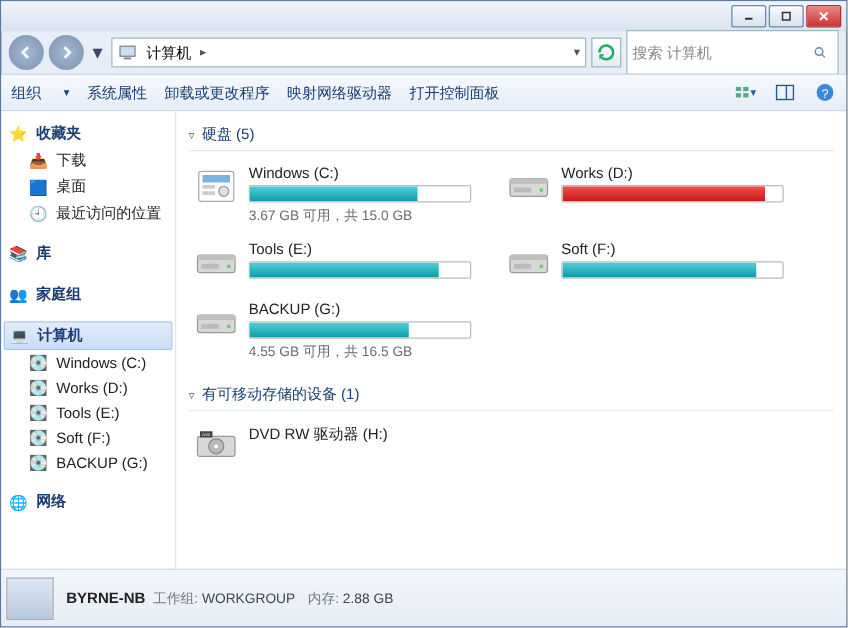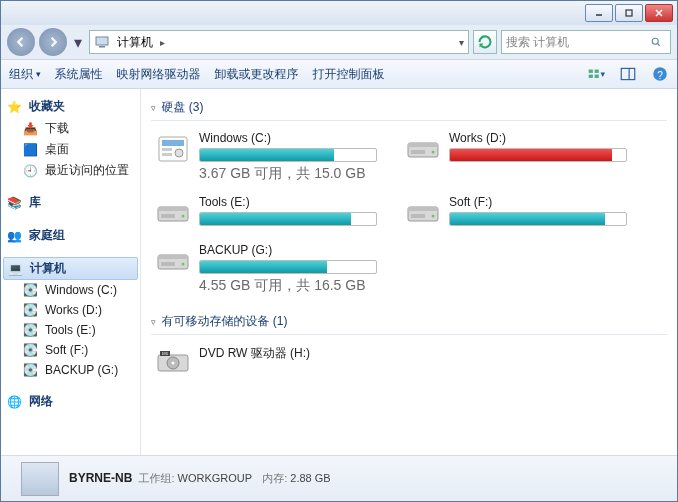--- a/index.html
+++ b/index.html
@@ -11,46 +11,46 @@
 .tbtn svg { width: 10px; height: 10px; }
 .navbar { height: 34px; display: flex; align-items: center; padding: 2px 6px; gap: 4px; }
 .navarrow { width: 28px; height: 28px; border-radius: 50%; background: radial-gradient(#7fa6d8,#3a6aaf); display: flex; align-items: center; justify-content: center; color: #fff; }
 .navarrow.dis { filter: grayscale(0.4) opacity(0.7); }
 .navarrow svg { width: 14px; height: 14px; }
 .dd-sm { width: 14px; display:flex; align-items:center; justify-content:center; color:#446; }
 .address { flex: 1; height: 24px; background: #fff; border: 1px solid #9bb; display: flex; align-items: center; padding: 0 4px; gap: 4px; font-size: 12px; }
 .address .crumb { padding: 0 3px; }
 .address .arrow { color: #555; font-size: 10px; }
 .refresh { width: 24px; height: 24px; border: 1px solid #9bb; background: linear-gradient(#fff,#e4ecf6); display:flex; align-items:center; justify-content:center; }
-.search { width: 170px; height: 24px; border: 1px solid #9bb; background: #fff; display: flex; align-items: center; padding: 0 4px; font-size: 12px; color: #888; }
+.search { width: 170px; height: 36px; border: 1px solid #9bb; background: #fff; display: flex; align-items: center; padding: 0 4px; font-size: 12px; color: #888; }
 .search svg { width:12px; height:12px; margin-right:4px; }
 .toolbar { height: 30px; background: linear-gradient(#f6f9fe,#e5edf8); border-top: 1px solid #cbd6e6; border-bottom: 1px solid #cbd6e6; display: flex; align-items: center; padding: 0 8px; gap: 14px; font-size: 12px; color: #1a3e72; }
 .toolbar .sp { flex: 1; }
-.toolbar .tb-item { display:flex; align-items:center; gap:3px; cursor:default;justify-content:center; }
+.toolbar .tb-item { display:flex; align-items:center; gap:18px; cursor:default;justify-content:center; }
 .toolbar .iconbtn { width:18px; height:18px; display:flex; align-items:center; justify-content:center; color:#2a5a9a; }
 .body { flex: 1; display: flex; background: #fff; overflow: hidden; }
 .sidebar { width: 140px; border-right: 1px solid #e0e6ee; padding: 6px 0; font-size: 12px; overflow:hidden; }
 .side-group { margin-bottom: 10px; }
 .side-head { display: flex; align-items: center; gap: 6px; padding: 3px 6px; color: #1a3e72; font-weight: bold; }
 .side-head.sel { background: linear-gradient(#e2edfb,#c9ddf5); border: 1px solid #a8c5ea; border-radius:2px; margin:0 2px; padding:2px 4px;}
 .side-item { display: flex; align-items: center; gap: 6px; padding: 2px 6px 2px 22px; color: #222; }
 .ico { width: 16px; height: 16px; display:inline-flex; align-items:center; justify-content:center; }
 .main { flex: 1; padding: 6px 10px; overflow: auto; }
 .section-head { display: flex; align-items: center; gap: 6px; font-size: 12px; color: #1a3e72; padding: 4px 0; border-bottom: 1px solid #e4e9f1; margin-bottom:6px;}
 .section-head .tri { font-size: 9px; color:#555; }
 .drive-grid { display: flex; flex-wrap: wrap; gap: 4px 20px; margin-bottom: 10px; }
 .drive { width: 230px; display: flex; gap: 8px; padding: 4px; }
 .drive .dicon { width: 36px; height: 36px; display:flex; align-items:center; justify-content:center; }
 .drive .dinfo { flex:1; font-size: 12px; }
 .drive .dname { color: #222; margin-bottom: 3px; }
 .drive .bar { height: 14px; border: 1px solid #bcbcbc; background: #fff; border-radius: 2px; overflow: hidden; margin-bottom: 3px; }
 .drive .fill { height: 100%; background: linear-gradient(#4fd1d9,#0d9aa7); }
 .drive .fill.red { background: linear-gradient(#f05050,#c81818); }
-.drive .dstat { color: #6a6a6a; font-size: 14px; }
-.status { height: 46px; border-top: 1px solid #d4dce8; background: linear-gradient(#f2f6fb,#e6edf6); display: flex; align-items: center; padding: 4px 20px; font-size: 11px; color: #444; gap: 10px; }
+.drive .dstat { color: #6a6a6a; font-size: 11px; }
+.status { height: 46px; border-top: 1px solid #d4dce8; background: linear-gradient(#f2f6fb,#e6edf6); display: flex; align-items: center; padding: 4px 4px; font-size: 11px; color: #444; gap: 10px; }
 .status .sicon { width: 38px; height: 34px; background: linear-gradient(#dde7f3,#b8c9dd); border:1px solid #aab; }
 .status .col { display:flex; flex-direction:column; gap:2px; }
 .status .lbl { color:#777; }
 .status .name { font-weight:bold; color:#222; font-size:12px; }
 </style>
 </head>
 <body>
 
 <div class="window">
 
@@ -112,22 +112,22 @@
         </svg>
     </div>
   </div>
 
   <div class="toolbar">
     <div class="tb-item">
         <span>组织</span> 
         <span style="font-size:9px">▾</span>
       </div>
     <div class="tb-item">系统属性</div>
+    <div class="tb-item">卸载或更改程序</div>
     <div class="tb-item">映射网络驱动器</div>
-    <div class="tb-item">卸载或更改程序</div>
     <div class="tb-item">打开控制面板</div>
     <div class="sp"></div>
     <div class="iconbtn">
         <svg viewBox="0 0 16 16">
           <rect x="2" y="3" width="5" height="4" fill="#5a8"></rect>
           <rect x="9" y="3" width="5" height="4" fill="#5a8"></rect>
           <rect x="2" y="9" width="5" height="4" fill="#5a8"></rect>
           <rect x="9" y="9" width="5" height="4" fill="#5a8"></rect>
         </svg>
         <span style="font-size:9px">▾</span>
@@ -208,21 +208,21 @@
           <div class="side-head">
             <span class="ico">🌐</span>
             <span>网络</span>
           </div>
         </div>
     </div>
 
     <div class="main">
       <div class="section-head">
           <span class="tri">▿</span>
-          <span>硬盘 (3)</span>
+          <span>硬盘 (5)</span>
         </div>
       <div class="drive-grid" id="drive-grid">
           <div class="drive">
             <div class="dicon">
               <svg viewBox="0 0 36 36">
                 <rect x="4" y="6" width="28" height="24" rx="2" fill="#fff" stroke="#aaa"></rect>
                 <rect x="7" y="9" width="22" height="6" fill="#7ab3e0"></rect>
                 <rect x="7" y="17" width="10" height="3" fill="#ccc"></rect>
                 <rect x="7" y="22" width="10" height="3" fill="#ccc"></rect>
                 <circle cx="24" cy="22" r="4" fill="#e0e0e0" stroke="#999"></circle>

